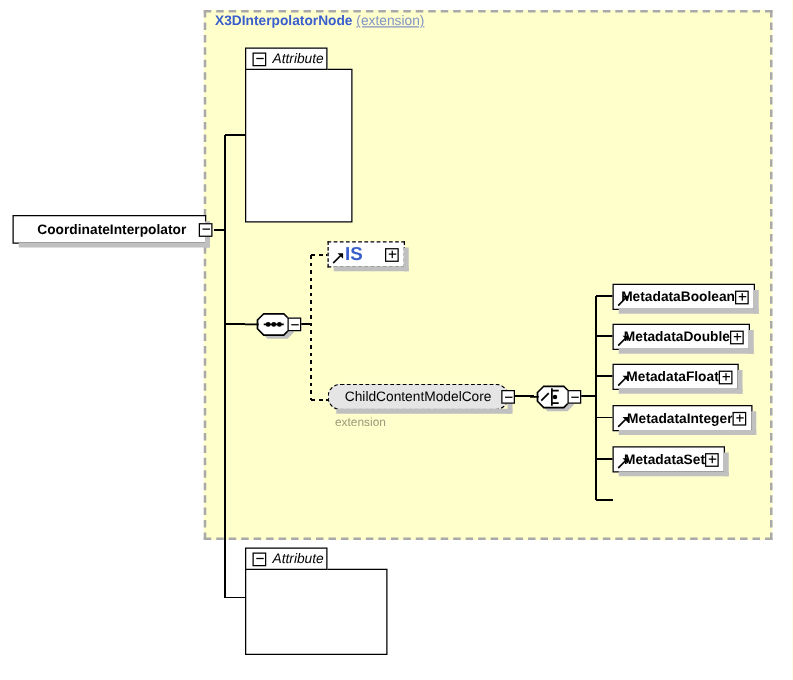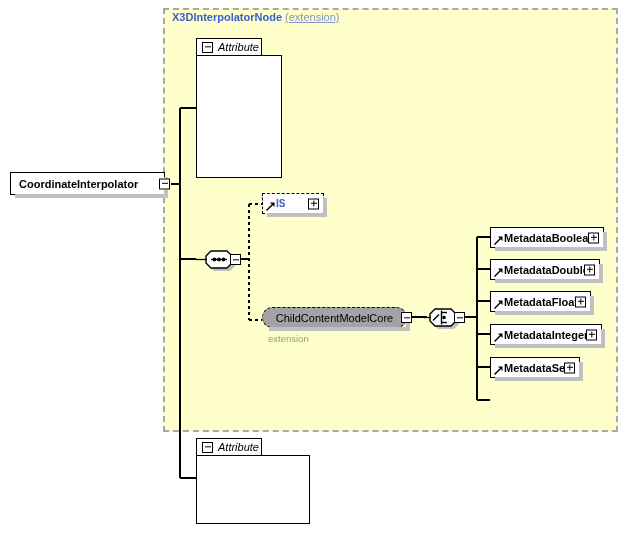--- a/index.html
+++ b/index.html
@@ -40,21 +40,21 @@
     font-size:11px;font-weight:bold;color:#000;
     white-space:nowrap;
     z-index:5;
   }
   .nodebox .shadow,
   .shadowed::after{
     content:"";position:absolute;
     left:4px;top:100%;height:4px;right:-4px;
     background:#c0c0c0;z-index:-1;
   }
-  .shadowed{position:absolute;}
+  .shadowed{position:absolute;justify-content:flex-end;}
   .shadowed::before{
     content:"";position:absolute;
     left:100%;top:4px;width:4px;bottom:-4px;
     background:#c0c0c0;z-index:-1;
   }
 
   
   .root-el{
     left:10px;top:172px;width:155px;height:23px;
     padding-left:8px;
@@ -108,35 +108,35 @@
   }
   .attr-item::before{
     content:"";position:absolute;left:100%;top:4px;width:4px;bottom:-4px;background:#c0c0c0;z-index:-1;
   }
 
   
   .opt-el{
     position:absolute;box-sizing:border-box;
     background:#ffffff;border:1.6px dashed #000;
     display:flex;align-items:center;
-    font-size:10px;font-weight:bold;
+    font-size:15px;font-weight:bold;
     white-space:nowrap;z-index:5;
   }
   .opt-el::after{content:"";position:absolute;left:4px;top:100%;height:4px;right:-4px;background:#c0c0c0;z-index:-1;}
   .opt-el::before{content:"";position:absolute;left:100%;top:4px;width:4px;bottom:-4px;background:#c0c0c0;z-index:-1;}
 
   
   .refarrow{
     position:absolute;left:3px;bottom:2px;width:9px;height:9px;
   }
 
   
   .groupref{
     position:absolute;box-sizing:border-box;
-    background:#a3a3a3;
+    background:#e5e5e5;
     border:1.6px dashed #000;
     border-radius:11px;
     display:flex;align-items:center;justify-content:center;
     font-size:11px;color:#000;font-weight:normal;
     white-space:nowrap;z-index:5;
   }
   .groupref::after{content:"";position:absolute;left:6px;top:100%;height:4px;right:-4px;background:#c0c0c0;z-index:-1;border-bottom-right-radius:3px;}
   .groupref::before{content:"";position:absolute;left:100%;top:6px;width:4px;bottom:-4px;background:#c0c0c0;z-index:-1;}
   .groupref-sub{
     position:absolute;font-size:9.5px;color:#9a9a7a;white-space:nowrap;

